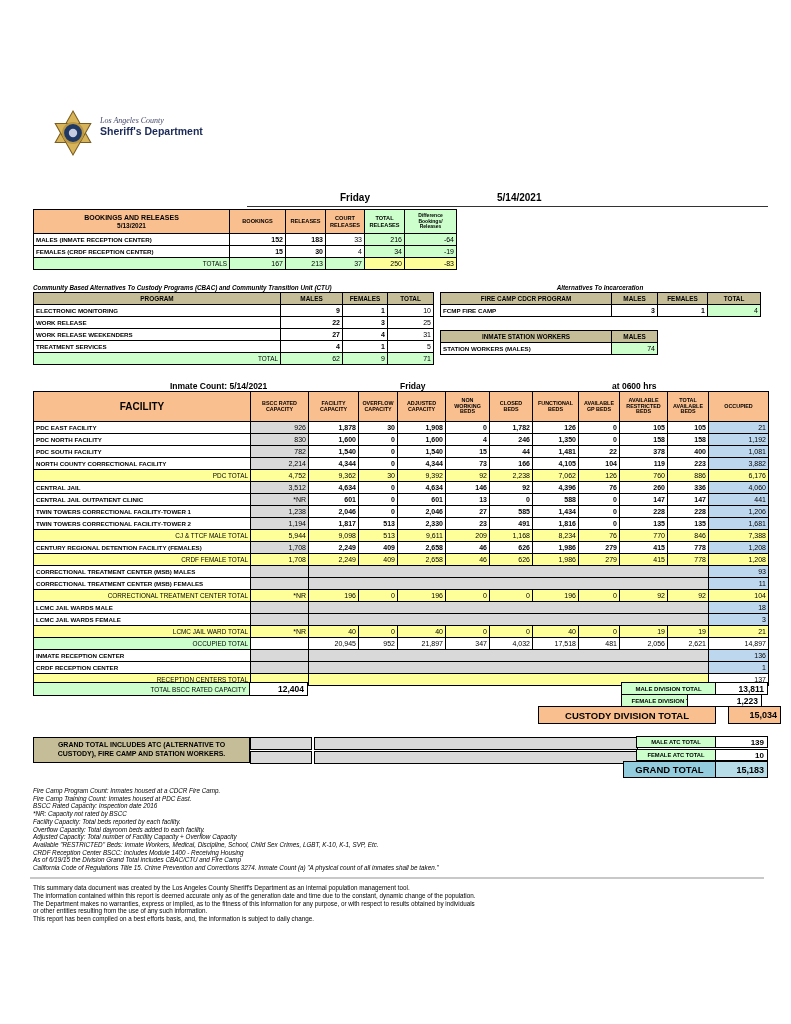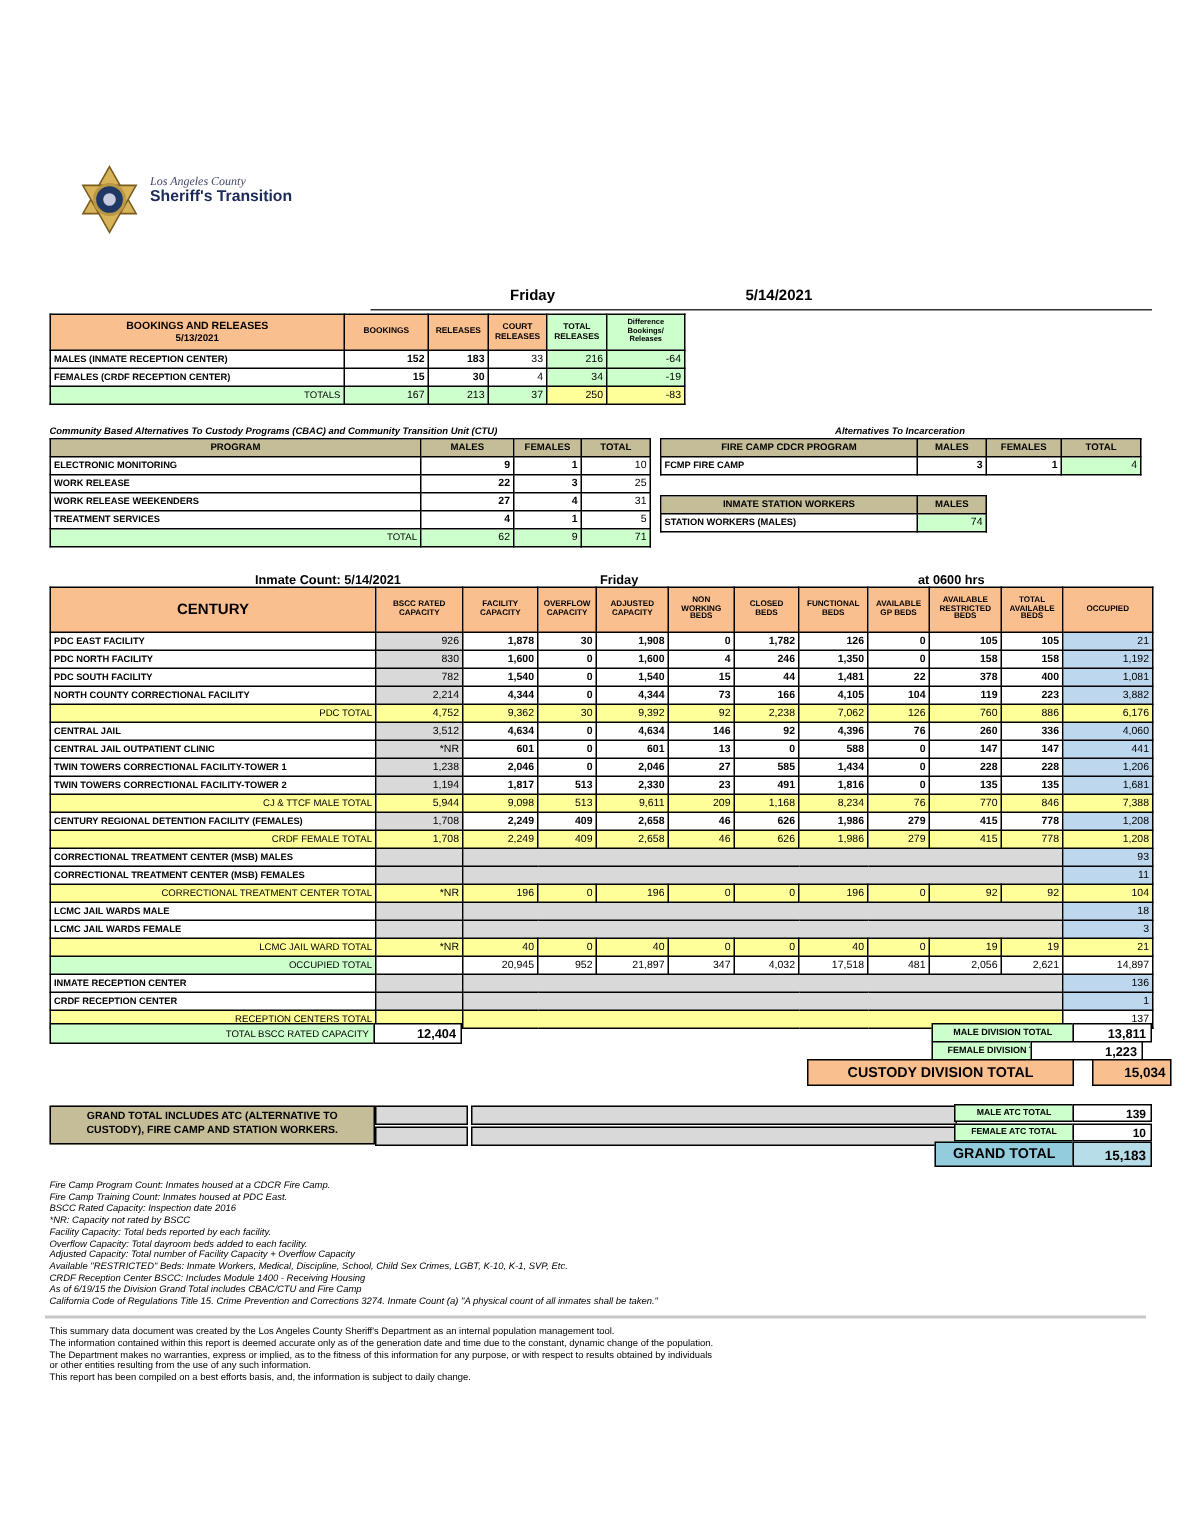--- a/index.html
+++ b/index.html
@@ -56,21 +56,21 @@
 
   <div class="logo-block">
     <svg width="42" height="46" viewBox="0 0 40 44">
       <polygon points="20,1 37,31 3,31" fill="#d7b45a" stroke="#7a5c1e" stroke-width="1"></polygon>
       <polygon points="20,43 3,13 37,13" fill="#d7b45a" stroke="#7a5c1e" stroke-width="1"></polygon>
       <circle cx="20" cy="22" r="9.5" fill="#1f3864" stroke="#b99744" stroke-width="2"></circle>
       <circle cx="20" cy="22" r="4" fill="#c7cbe0"></circle>
     </svg>
     <div class="logo-text">
       <div class="county">Los Angeles County</div>
-      <div class="dept">Sheriff's Transition</div>
+      <div class="dept">Sheriff's Department</div>
     </div>
   </div>
   <div class="day-label">Friday</div>
   <div class="date-label">5/14/2021</div>
   <div class="day-rule"></div>
 
   <table class="tbl" id="bookings-table" style="left:33px;top:209px;width:423px;">
     <colgroup>
         <col style="width:196px">
         <col style="width:56px">
@@ -228,21 +228,21 @@
         <col style="width:44px">
         <col style="width:43px">
         <col style="width:46px">
       <col style="width:41px">
         <col style="width:48px">
         <col style="width:41px">
         <col style="width:60px">
     </colgroup>
     <thead>
       <tr>
-        <th class="th-facility" style="height:30px;">CENTURY</th>
+        <th class="th-facility" style="height:30px;">FACILITY</th>
         <th class="th-main">BSCC RATED CAPACITY</th>
         <th class="th-main">FACILITY CAPACITY</th>
         <th class="th-main">OVERFLOW CAPACITY</th>
         <th class="th-main">ADJUSTED CAPACITY</th>
         <th class="th-main">NON WORKING BEDS</th>
         <th class="th-main">CLOSED BEDS</th>
         <th class="th-main">FUNCTIONAL BEDS</th>
         <th class="th-main">AVAILABLE GP BEDS</th>
         <th class="th-main">AVAILABLE RESTRICTED BEDS</th>
         <th class="th-main">TOTAL AVAILABLE BEDS</th>

